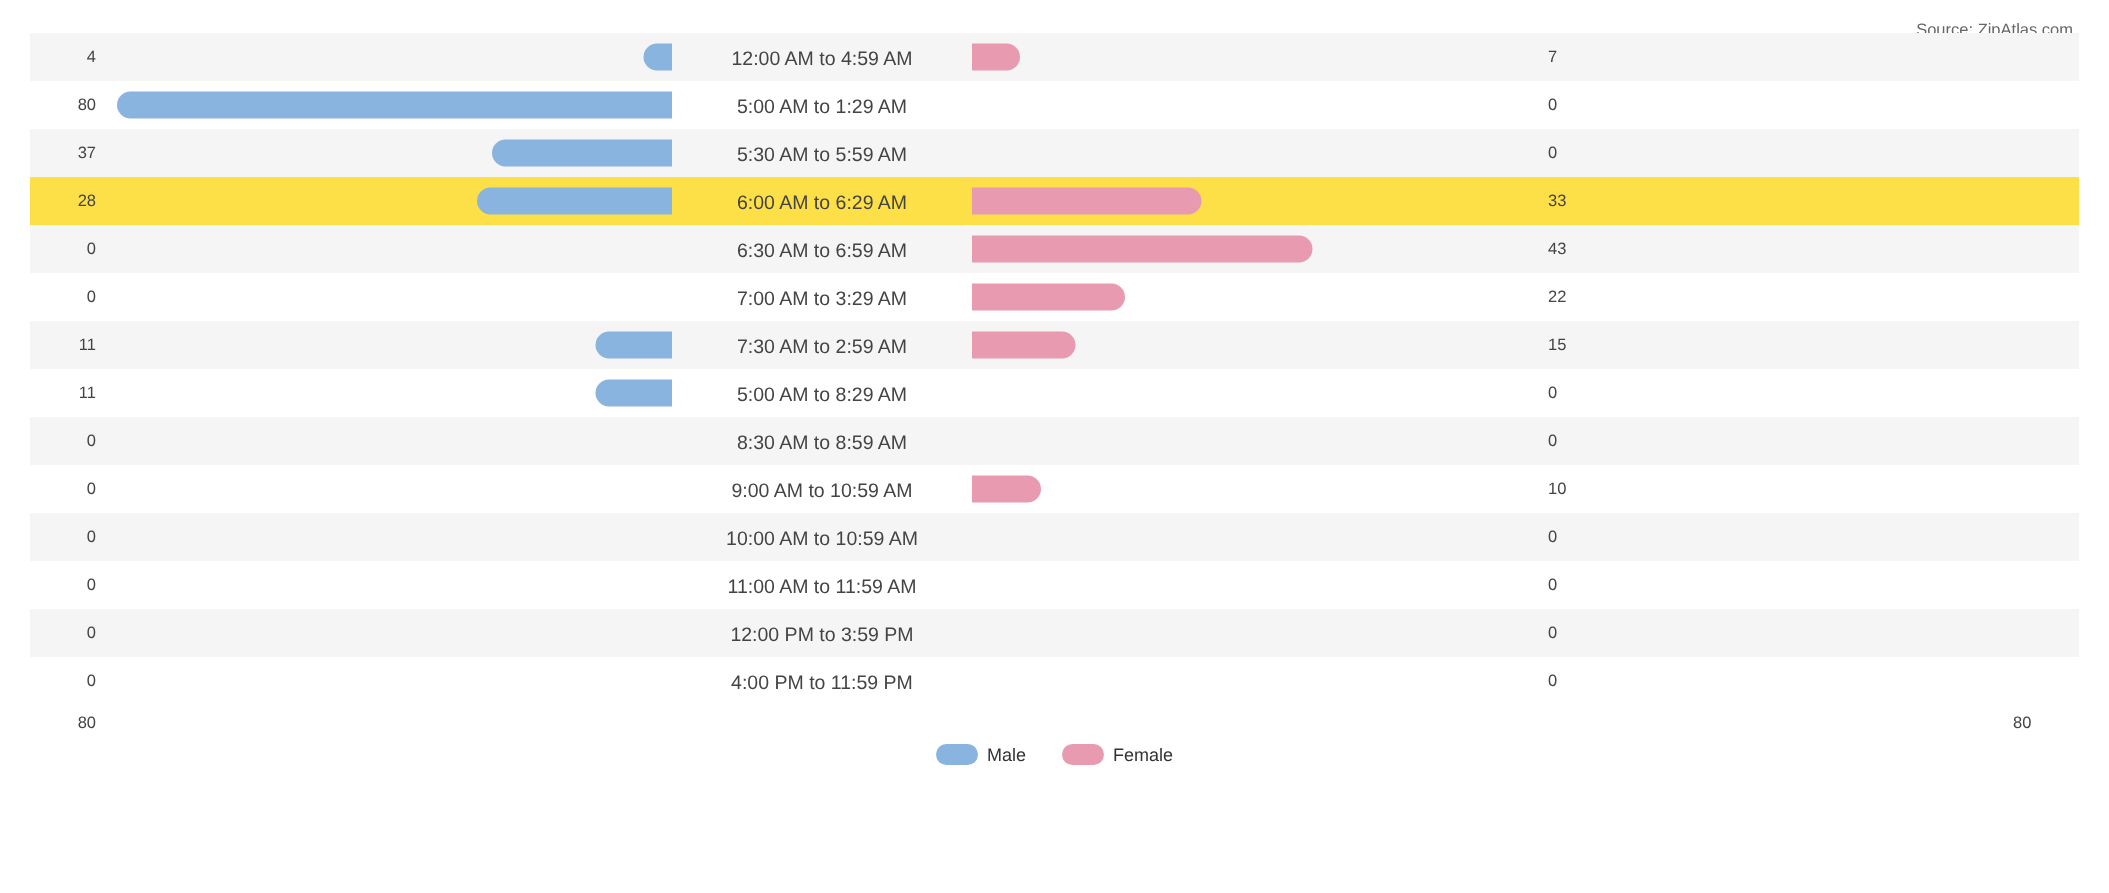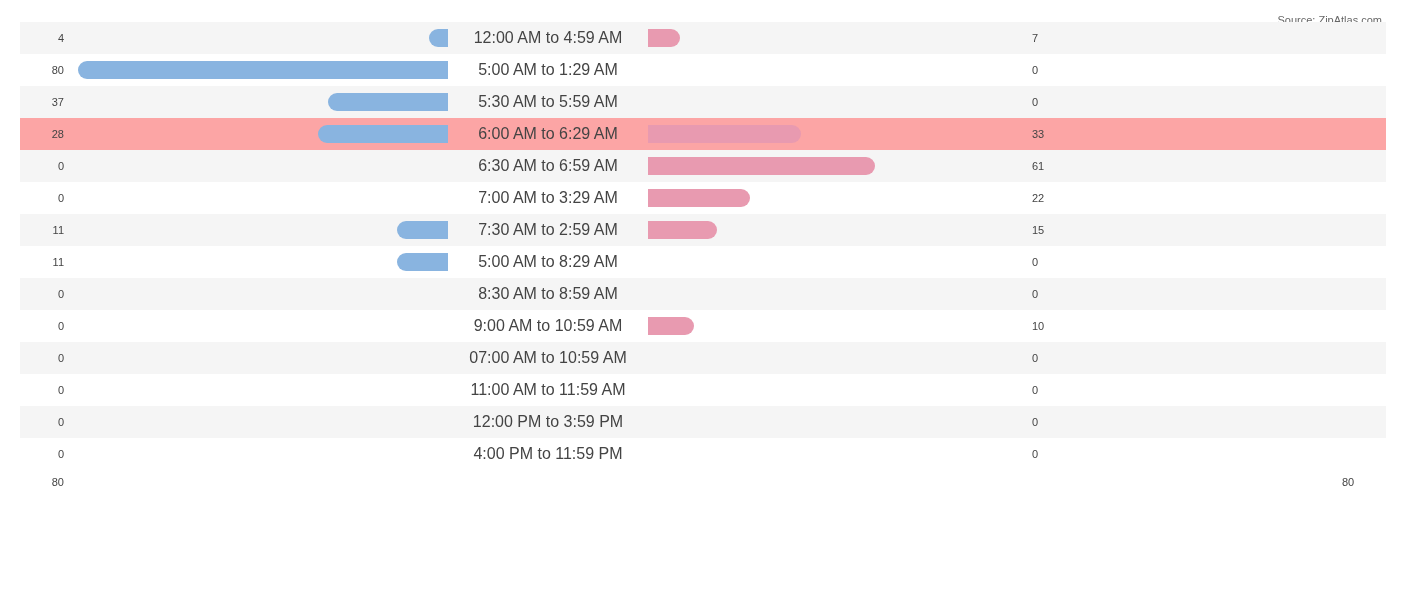--- a/index.html
+++ b/index.html
@@ -65,21 +65,21 @@
       flex-shrink: 0;
     }
     .left-bar {
       height: 18px;
       background: #89b4e0;
       border-radius: 9px 0 0 9px;
     }
     .label-center {
       width: 200px;
       text-align: center;
-      font-size: 16px;
+      font-size: 13px;
       color: #444;
       flex-shrink: 0;
       padding: 0 4px;
     }
     .right-bar-area {
       width: 380px;
       display: flex;
       justify-content: flex-start;
       align-items: center;
       flex-shrink: 0;
@@ -178,41 +178,41 @@
       <div class="left-val">37</div>
       <div class="left-bar-area">
         <div class="left-bar" style="width:120px;"></div>
       </div>
       <div class="label-center">5:30 AM to 5:59 AM</div>
       <div class="right-bar-area">
         <div class="right-bar" style="width:0px;"></div>
       </div>
       <div class="right-val">0</div>
     </div>
-      <div class="bar-row" style="background: #fca5a5;">
+      <div class="bar-row" style="background: #fde047;">
       <div class="left-val">28</div>
       <div class="left-bar-area">
         <div class="left-bar" style="width:130px;"></div>
       </div>
       <div class="label-center">6:00 AM to 6:29 AM</div>
       <div class="right-bar-area">
         <div class="right-bar" style="width:153px;"></div>
       </div>
       <div class="right-val">33</div>
     </div>
       <div class="bar-row" style="background: rgb(245, 245, 245);">
       <div class="left-val">0</div>
       <div class="left-bar-area">
         <div class="left-bar" style="width:0px;"></div>
       </div>
       <div class="label-center">6:30 AM to 6:59 AM</div>
       <div class="right-bar-area">
         <div class="right-bar" style="width:227px;"></div>
       </div>
-      <div class="right-val">61</div>
+      <div class="right-val">43</div>
     </div>
       <div class="bar-row" style="background: rgb(255, 255, 255);">
       <div class="left-val">0</div>
       <div class="left-bar-area">
         <div class="left-bar" style="width:0px;"></div>
       </div>
       <div class="label-center">7:00 AM to 3:29 AM</div>
       <div class="right-bar-area">
         <div class="right-bar" style="width:102px;"></div>
       </div>
@@ -260,21 +260,21 @@
       <div class="right-bar-area">
         <div class="right-bar" style="width:46px;"></div>
       </div>
       <div class="right-val">10</div>
     </div>
       <div class="bar-row" style="background: rgb(245, 245, 245);">
       <div class="left-val">0</div>
       <div class="left-bar-area">
         <div class="left-bar" style="width:0px;"></div>
       </div>
-      <div class="label-center">07:00 AM to 10:59 AM</div>
+      <div class="label-center">10:00 AM to 10:59 AM</div>
       <div class="right-bar-area">
         <div class="right-bar" style="width:0px;"></div>
       </div>
       <div class="right-val">0</div>
     </div>
       <div class="bar-row" style="background: rgb(255, 255, 255);">
       <div class="left-val">0</div>
       <div class="left-bar-area">
         <div class="left-bar" style="width:0px;"></div>
       </div>
@@ -307,13 +307,23 @@
       <div class="right-val">0</div>
     </div>
     </div>
 
   <div class="axis-row">
     <div class="axis-left">80</div>
     <div class="axis-mid"></div>
     <div class="axis-right">80</div>
   </div>
 
+  <div class="legend">
+    <div class="legend-item">
+      <div class="legend-box legend-box-male"></div>
+      <span>Male</span>
+    </div>
+    <div class="legend-item">
+      <div class="legend-box legend-box-female"></div>
+      <span>Female</span>
+    </div>
+  </div>
 </div>
 
 </body></html>

